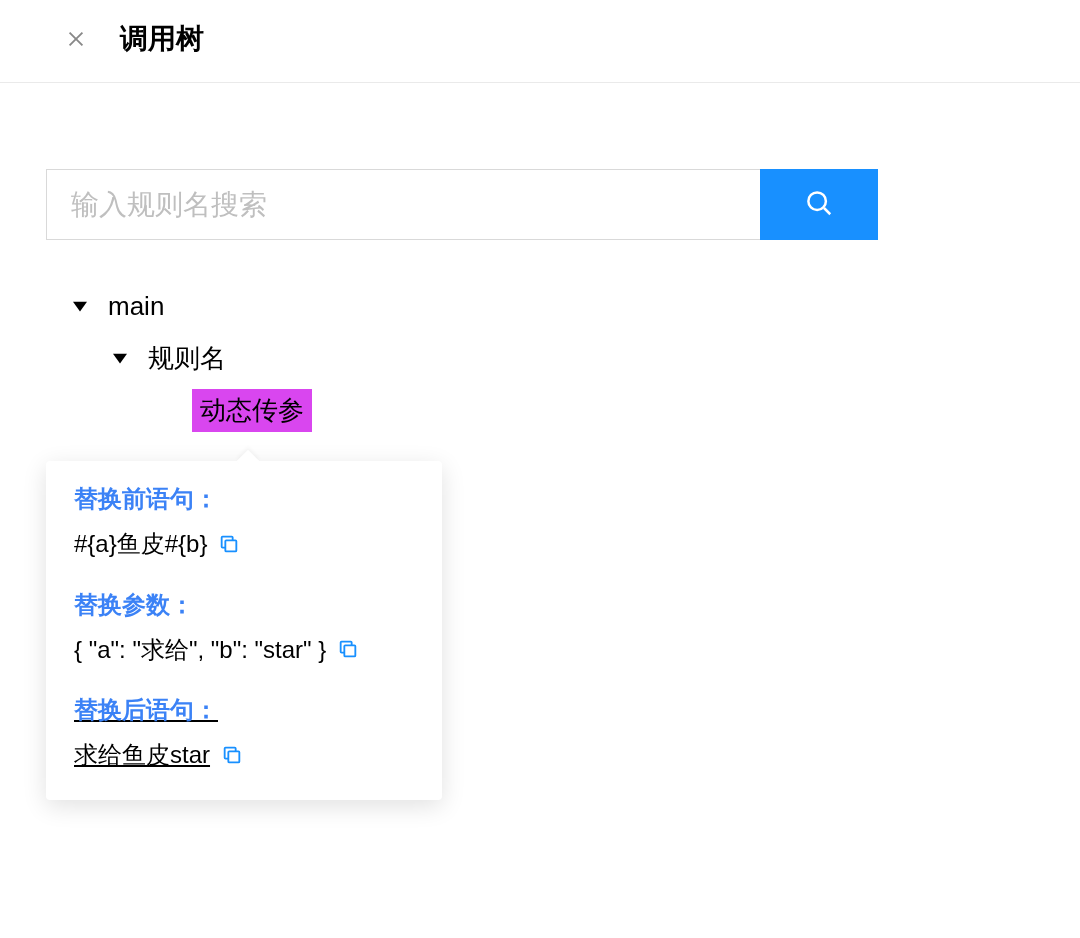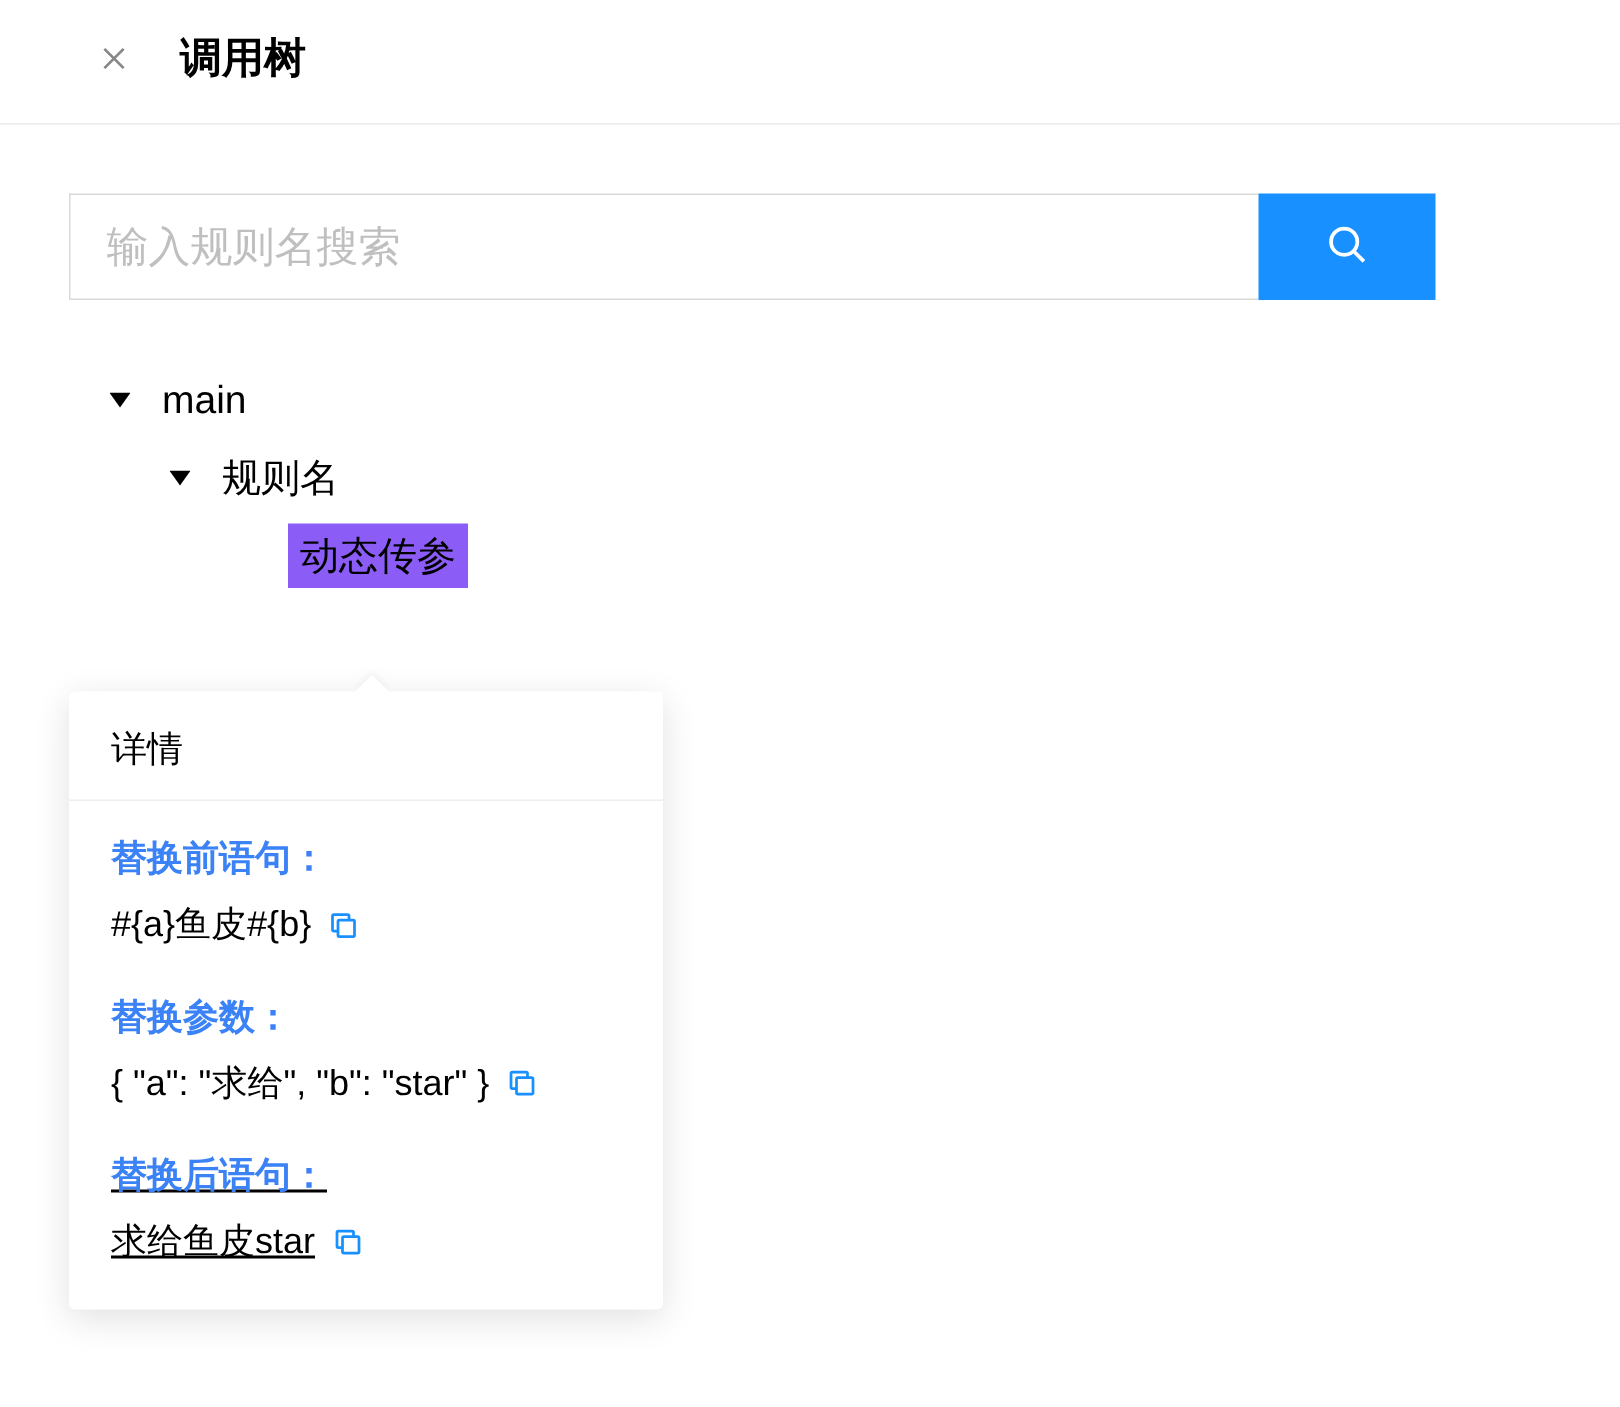--- a/index.html
+++ b/index.html
@@ -38,22 +38,23 @@
     .page-title {
       font-size: 28px;
       font-weight: 600;
       color: #000;
     }
     .content {
       padding: 46px 46px 0 46px;
     }
     .search-container {
       display: flex;
-      width: 911px;
+      width: 832px;
       height: 71px;
+      margin-top: 40px;
     }
     .search-input {
       flex: 1;
       border: 1px solid #d9d9d9;
       border-right: none;
       padding: 0 24px;
       font-size: 28px;
       color: #333;
       outline: none;
     }
@@ -100,21 +101,21 @@
     .tree-label {
       font-size: 26px;
     }
     .tree-indent-1 {
       padding-left: 40px;
     }
     .tree-indent-2 {
       padding-left: 122px;
     }
     .tree-node-selected .tree-label {
-      background: #8b5cf6;
+      background: #d946ef;
       padding: 4px 8px;
     }
     .popover {
       position: absolute;
       left: 46px;
       top: 461px;
       width: 396px;
       background: #fff;
       box-shadow: 0 6px 24px rgba(0,0,0,0.12);
       border-radius: 4px;
@@ -218,21 +219,20 @@
       <span class="tree-label">规则名</span>
     </div>
     <div class="tree-row tree-indent-2 tree-node-selected">
       <span class="tree-label">动态传参</span>
     </div>
   </div>
 </div>
 
 <div class="popover">
   <div class="popover-arrow"></div>
-  <div class="popover-header">详情</div>
   <div class="popover-body">
 
     <div class="detail-section">
       <div class="detail-label">替换前语句：</div>
       <div class="detail-value-row">
         <span>#{a}鱼皮#{b}</span>
         <span class="copy-icon">
           <svg viewBox="0 0 24 24" fill="none" stroke="currentColor" stroke-width="2">
             <rect x="8" y="8" width="12" height="12" rx="1"></rect>
             <path d="M16 8 V5 a1 1 0 0 0 -1 -1 H5 a1 1 0 0 0 -1 1 v10 a1 1 0 0 0 1 1 h3"></path>

